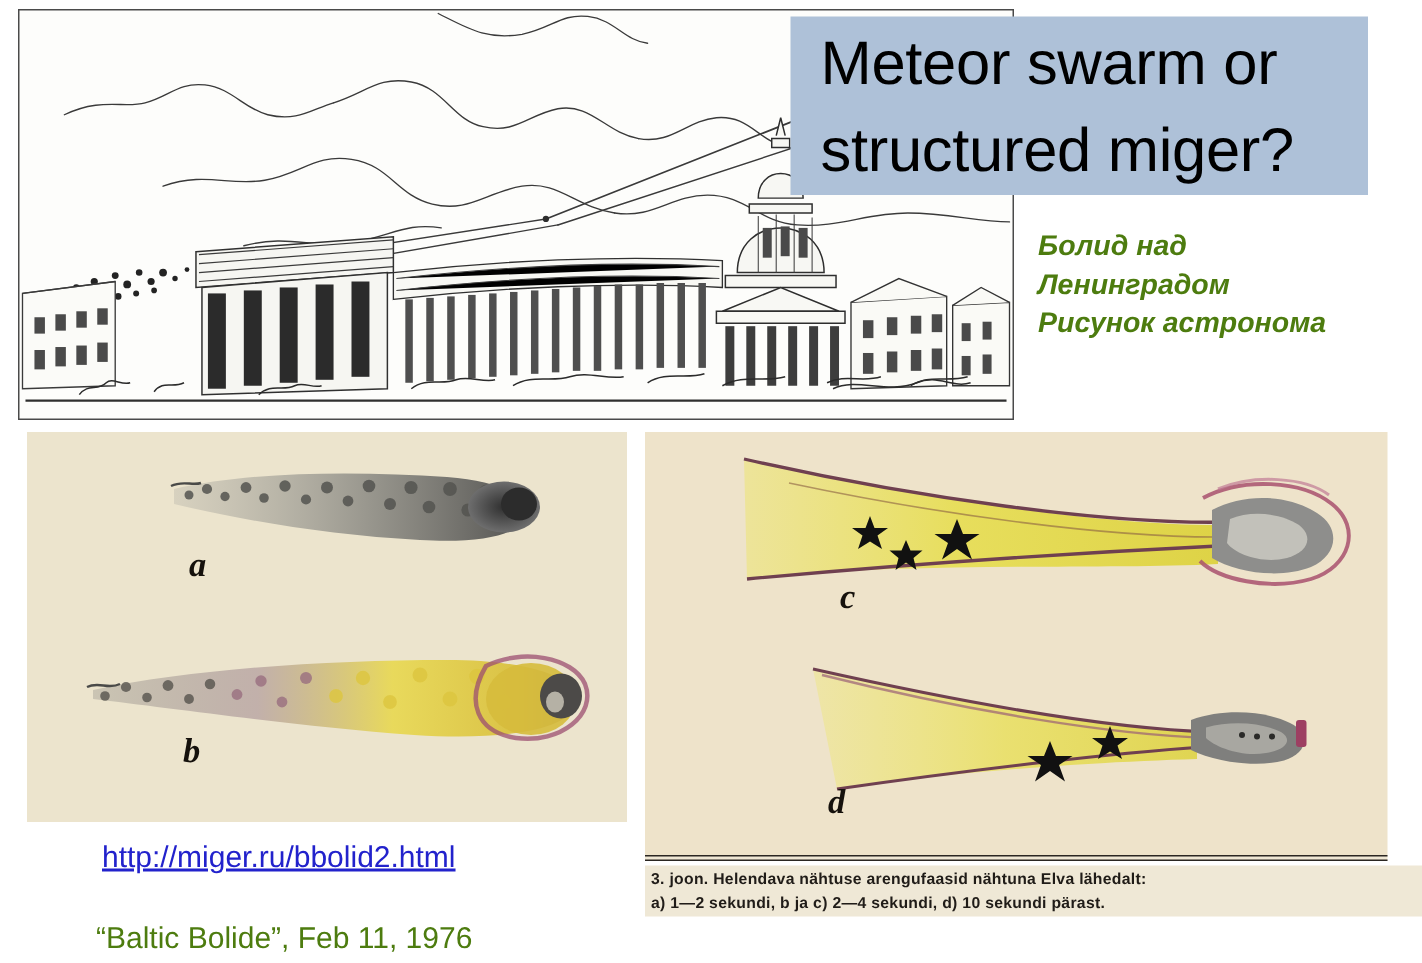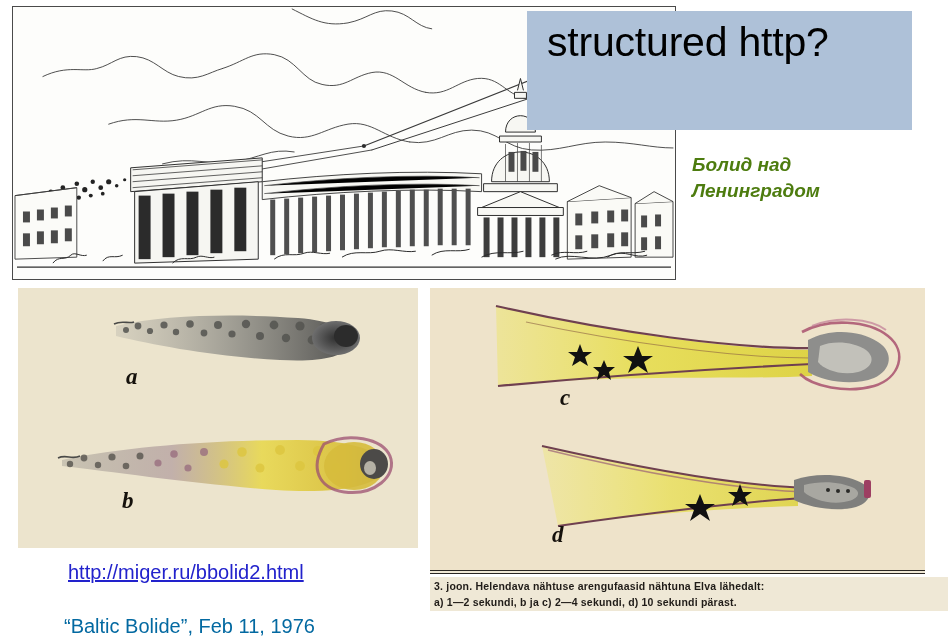--- a/index.html
+++ b/index.html
@@ -134,21 +134,21 @@
     font-size: 20px;
     color: #2222cc;
     text-decoration: underline;
     white-space: nowrap;
   }
   #bolide-caption {
     position: absolute;
     left: 64px;
     top: 615px;
     font-size: 20px;
-    color: #0369a1;
+    color: #4d7c0f;
     white-space: nowrap;
   }
 </style>
 </head>
 <body>
 
 <div id="slide">
 
   <div id="engraving">
     <svg viewBox="0 0 664 274" preserveAspectRatio="none" aria-hidden="true">
@@ -322,26 +322,28 @@
         <path d="M420 250 C432 242 446 248 458 244"></path>
         <path d="M470 252 C484 244 498 250 512 246"></path>
         <path d="M540 250 C552 244 564 250 576 246"></path>
         <path d="M596 252 C608 244 620 250 634 246"></path>
         <path d="M544 254 C560 246 580 258 600 250 C614 244 624 254 636 250"></path>
       </g>
     </svg>
   </div>
 
   <div id="title-block">
-    <div class="tline">structured http?</div>
+    <div class="tline">Meteor swarm or</div>
+    <div class="tline">structured miger?</div>
   </div>
 
   <div id="ru-caption">
     <div>Болид над</div>
     <div>Ленинградом</div>
+    <div>Рисунок астронома</div>
   </div>
 
   <div id="panel-left">
     <svg viewBox="0 0 400 260" preserveAspectRatio="none" aria-hidden="true">
       <defs>
         <radialGradient id="headA" cx="50%" cy="50%" r="50%">
           <stop offset="0%" stop-color="#2f2f2f"></stop>
           <stop offset="100%" stop-color="#6e6e6e"></stop>
         </radialGradient>
         <linearGradient id="tailA" x1="0" y1="0" x2="1" y2="0">

